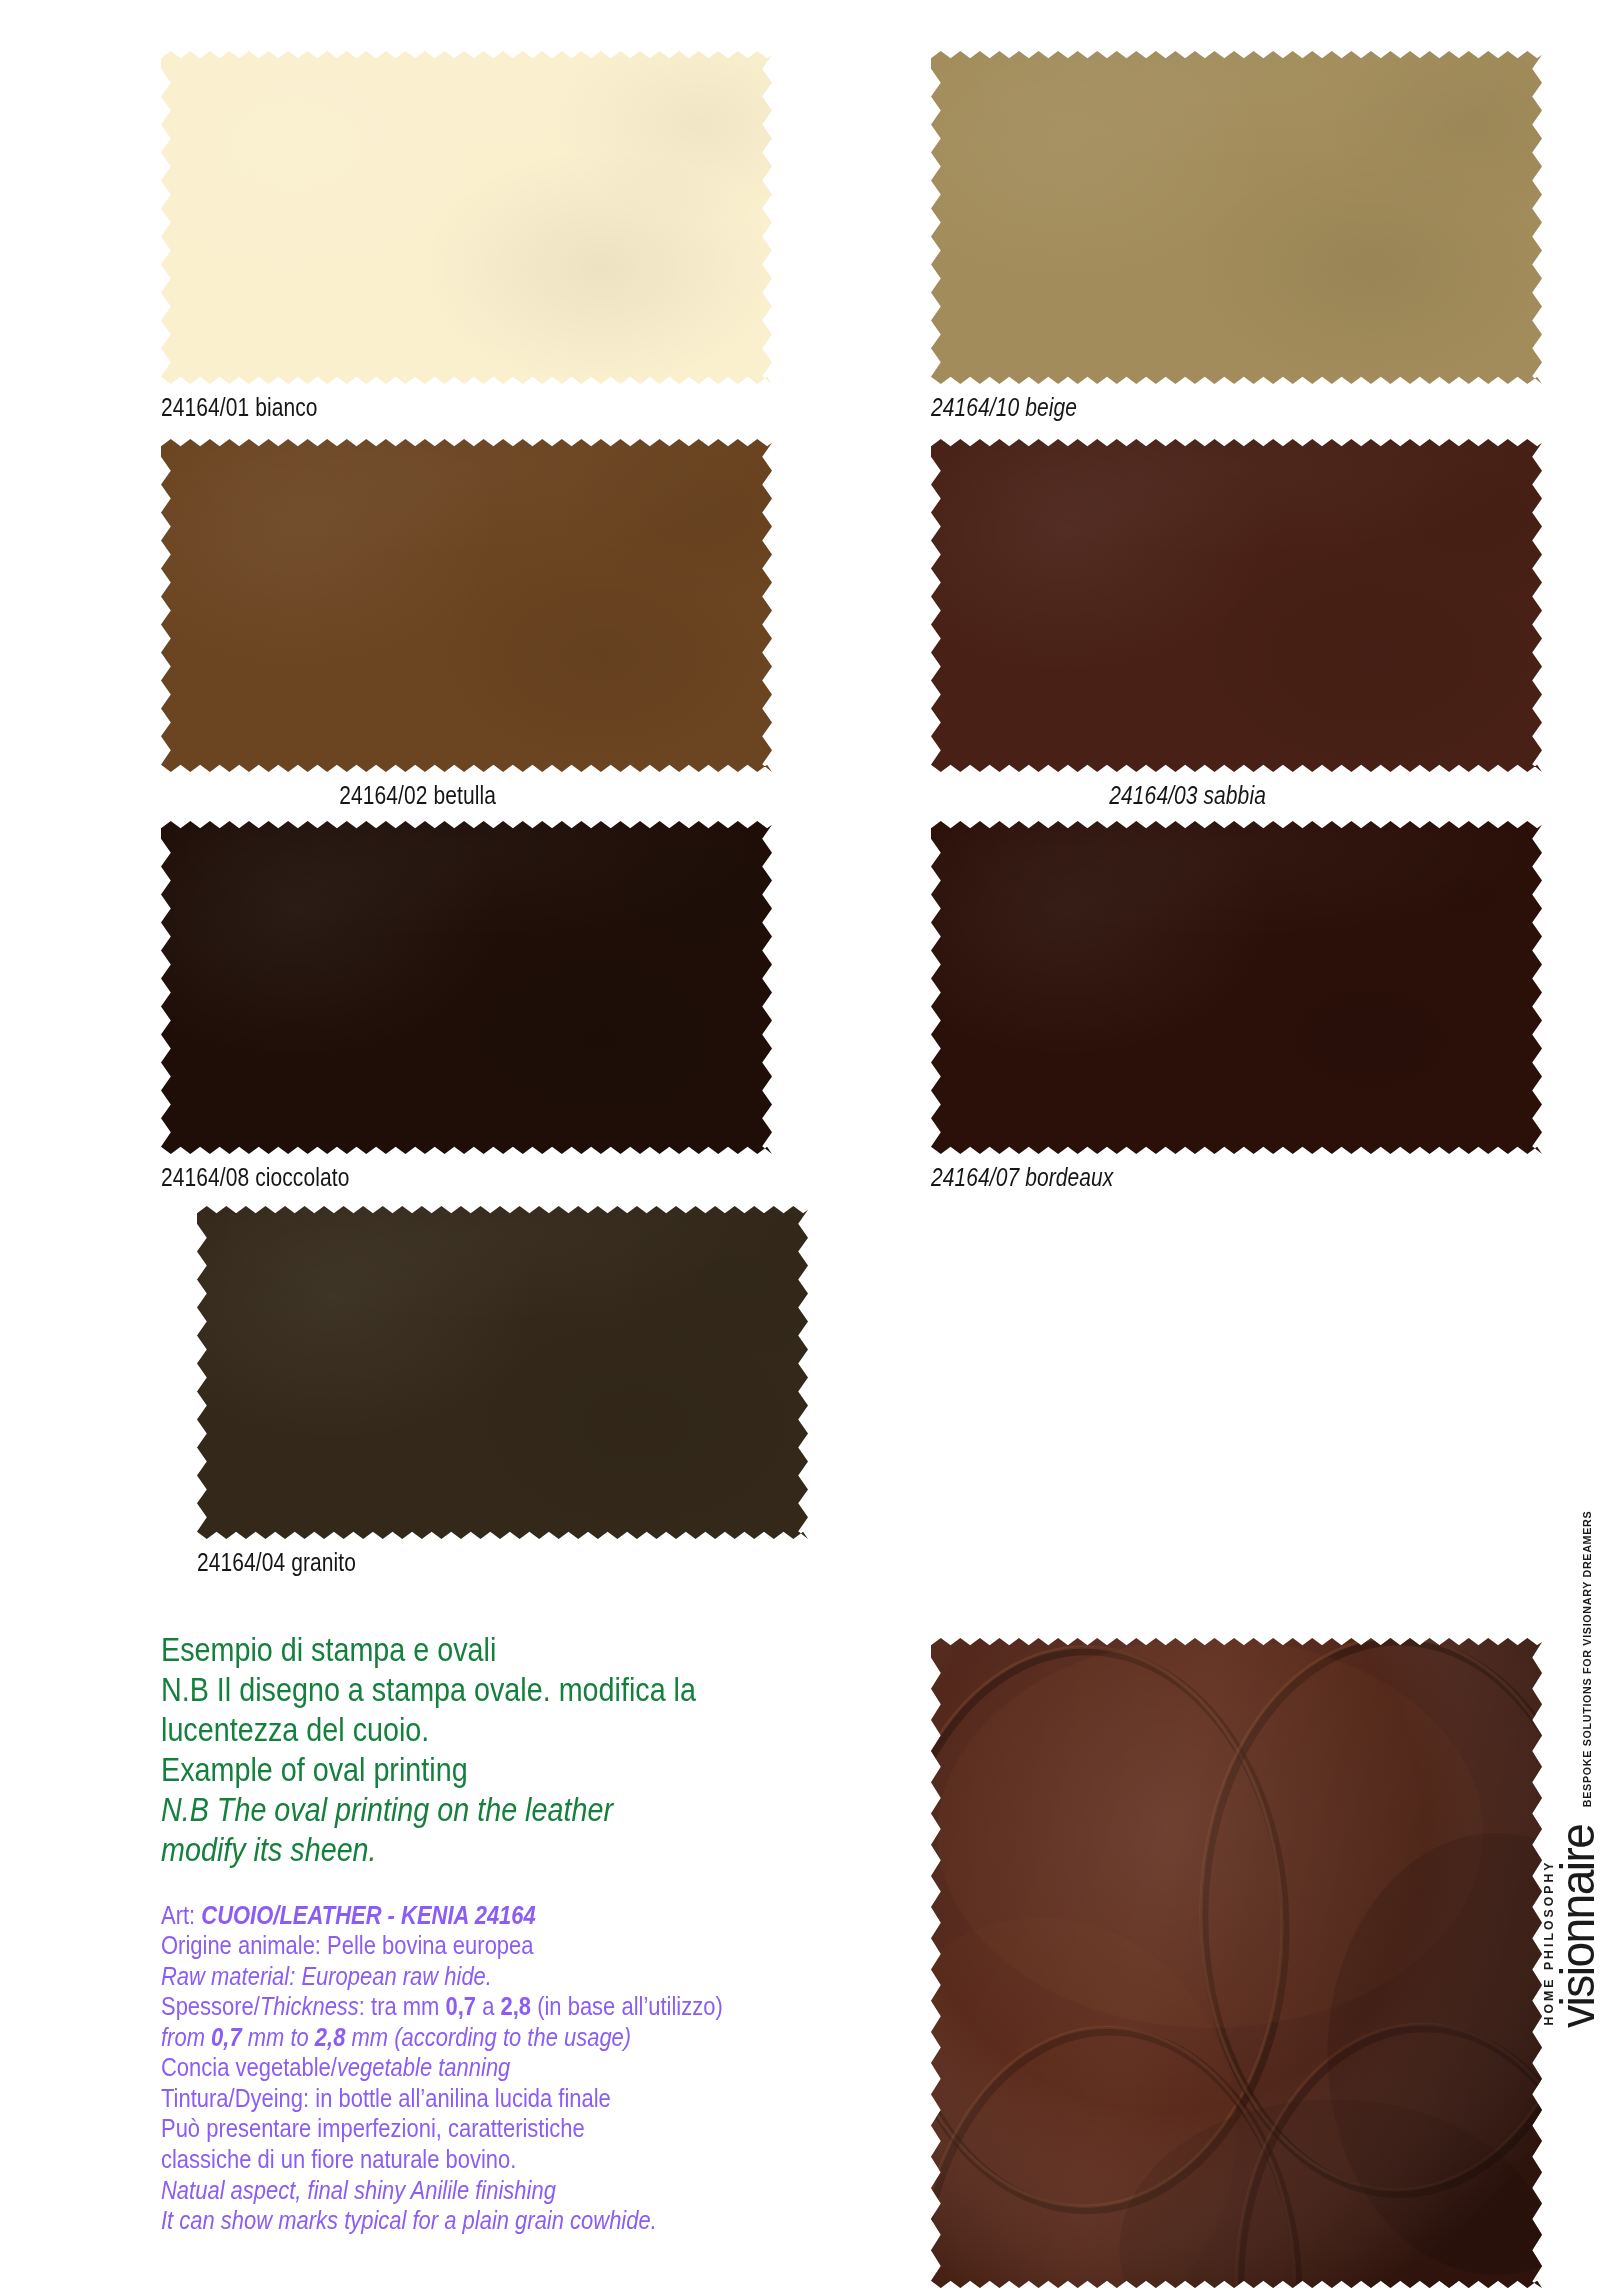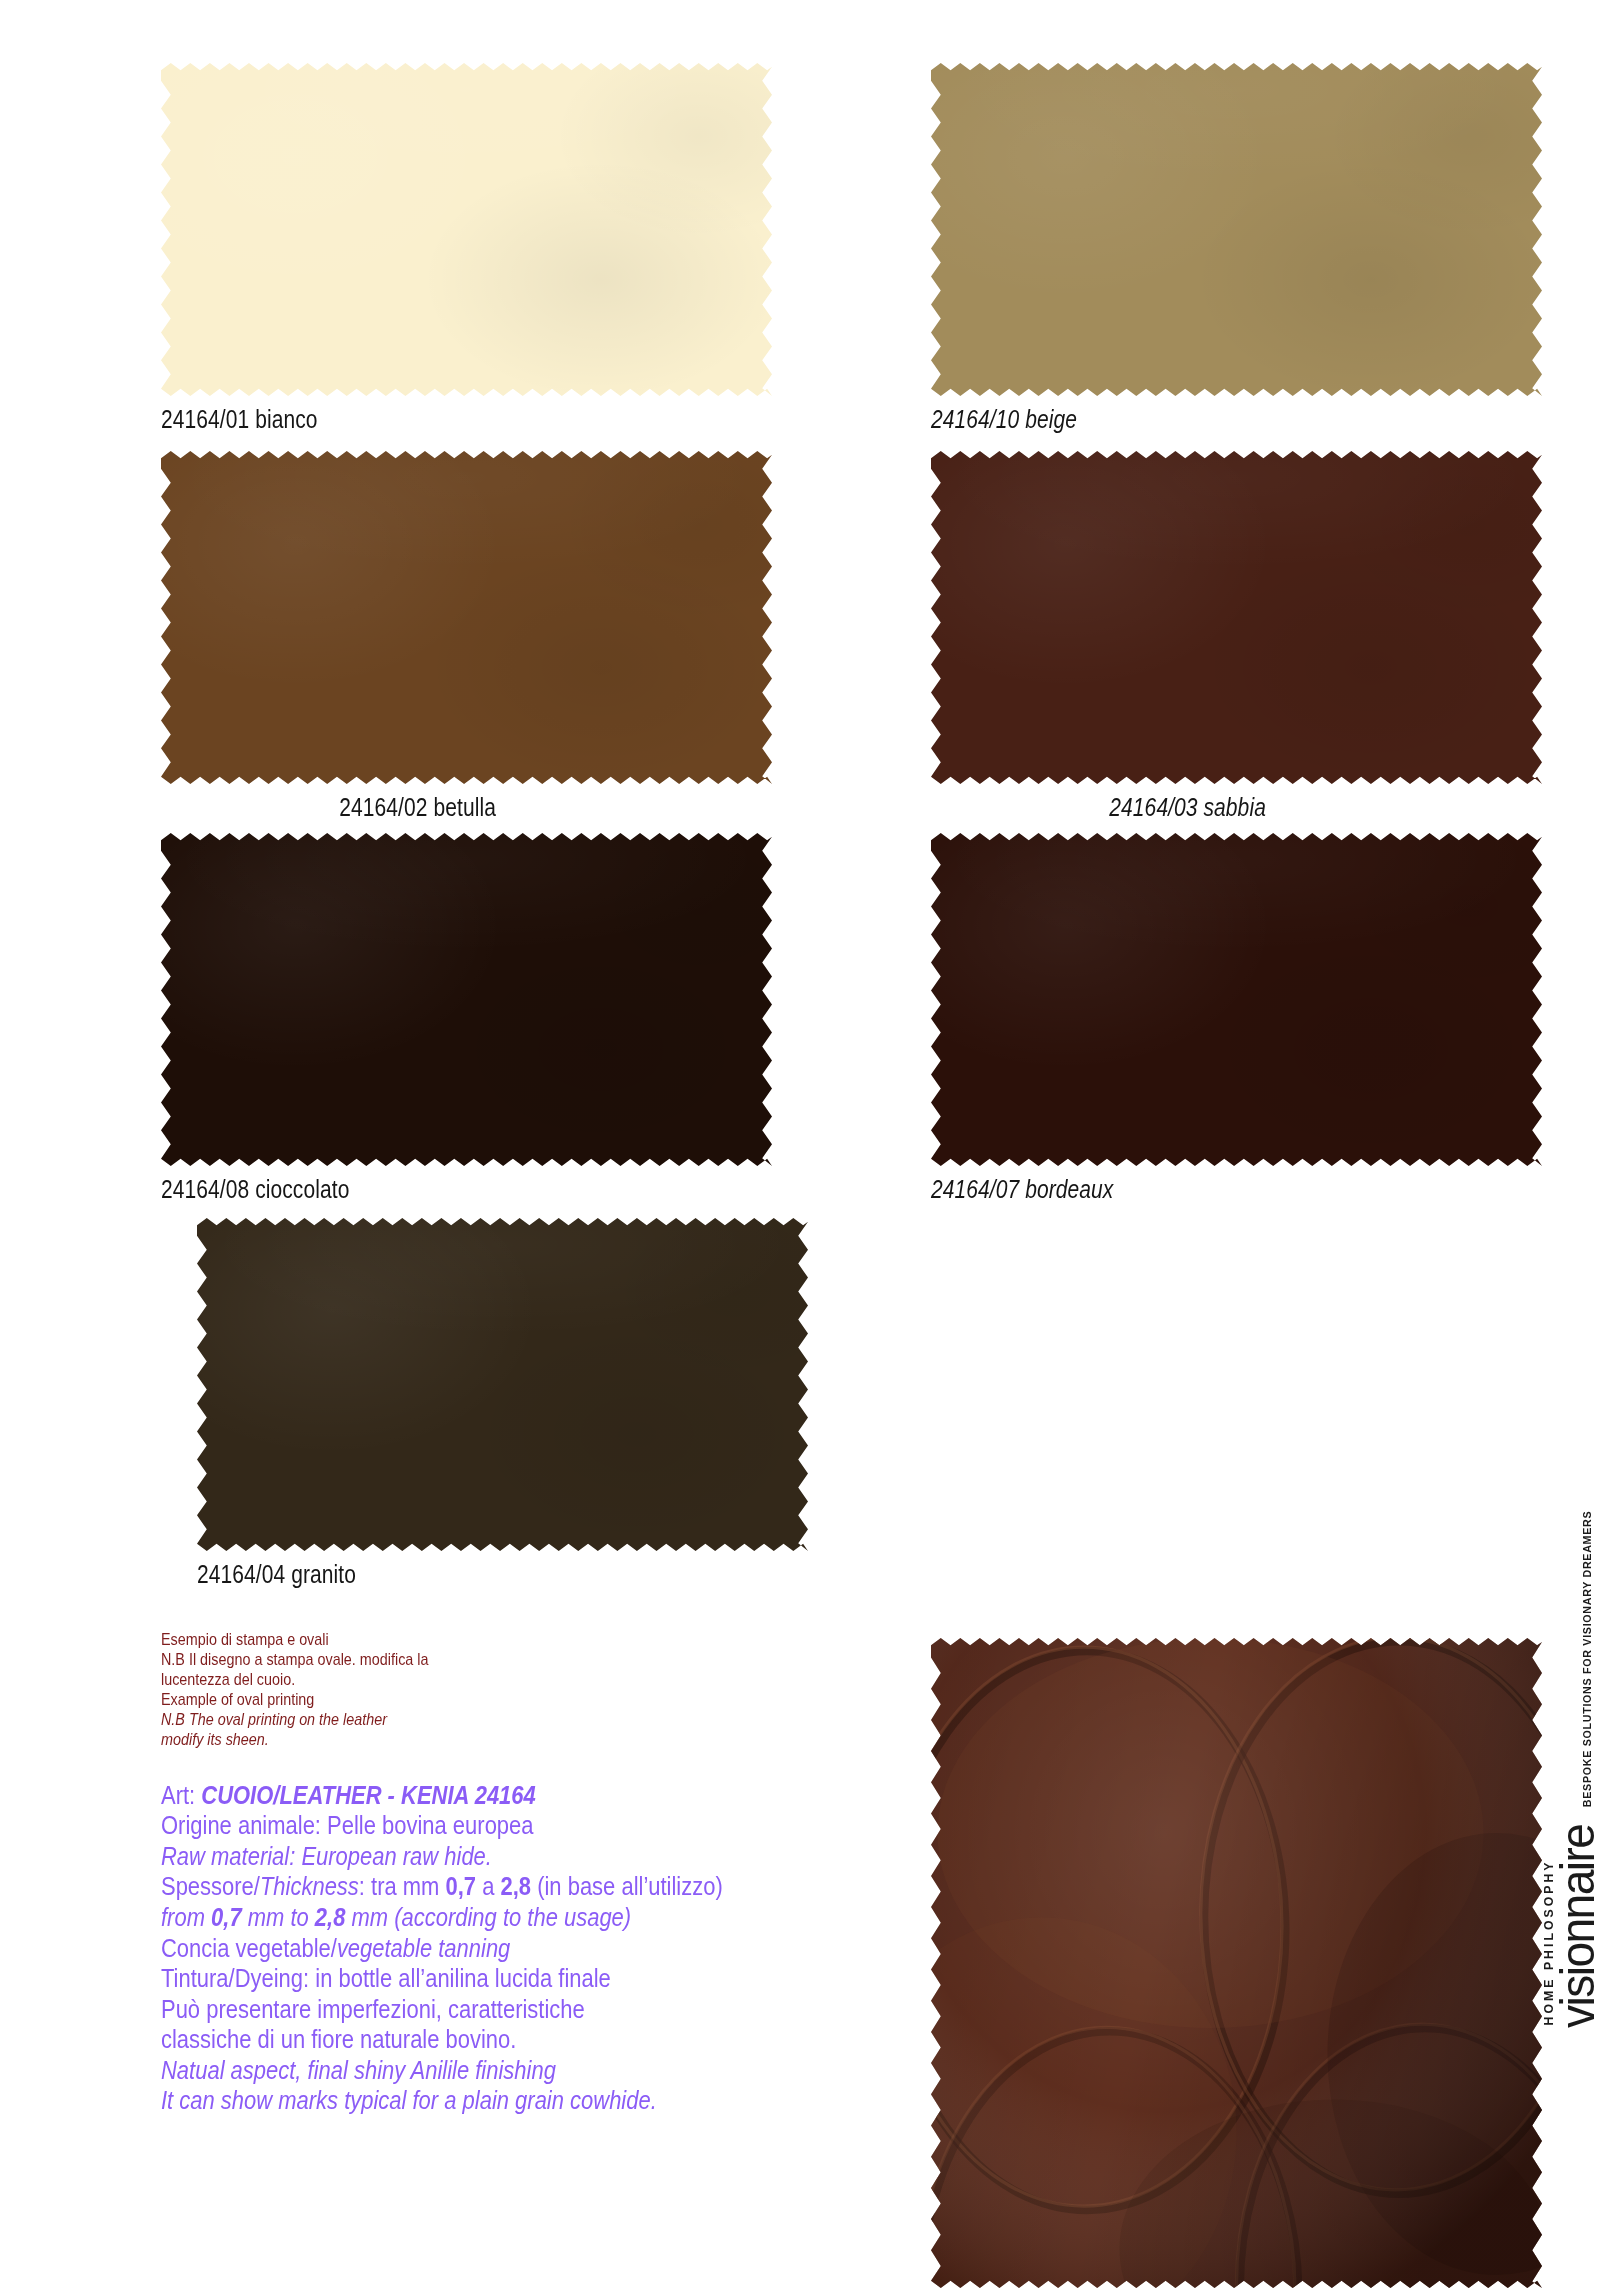--- a/index.html
+++ b/index.html
@@ -13,21 +13,21 @@
     position: relative;
     font-family: "Liberation Sans", sans-serif;
     color: #1a1a1a;
     overflow: hidden;
   }
 
   
   .swatch-grid {
     position: absolute;
     left: 0;
-    top: 12px;
+    top: 0;
     width: 1541px;
     height: 1599px;
     padding-left: 40px;
   }
 
   .swatch-cell {
     position: absolute;
     width: 611px;
   }
   .col-left  { left: 161px; }
@@ -142,21 +142,21 @@
     white-space: nowrap;
   }
 
   
   .info-column {
     position: absolute;
     left: 161px;
     top: 1630px;
     width: 754px;
   }
-  .info-block { font-size: 17px; line-height: 1.175; color: #7f1d1d; }
+  .info-block { font-size: 34px; line-height: 1.175; color: #15803d; }
   .info-line {
     transform: scaleX(0.845);
     transform-origin: left center;
     white-space: nowrap;
   }
   .it { font-style: italic; }
   .bd { font-weight: 700; }
 
   .spec-block {
     margin-top: 30px;

